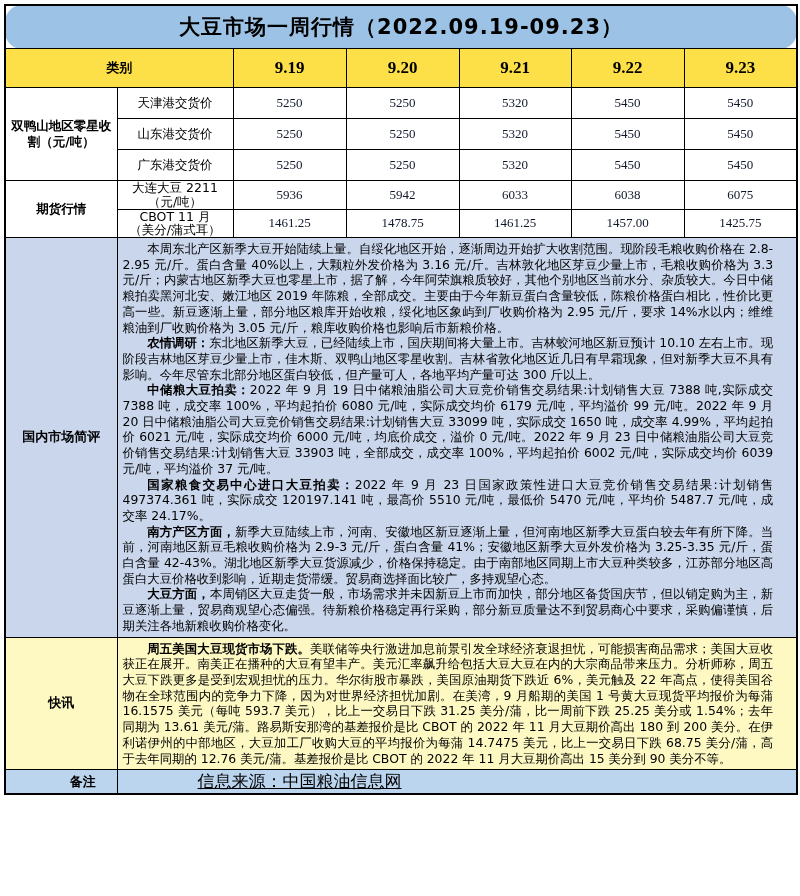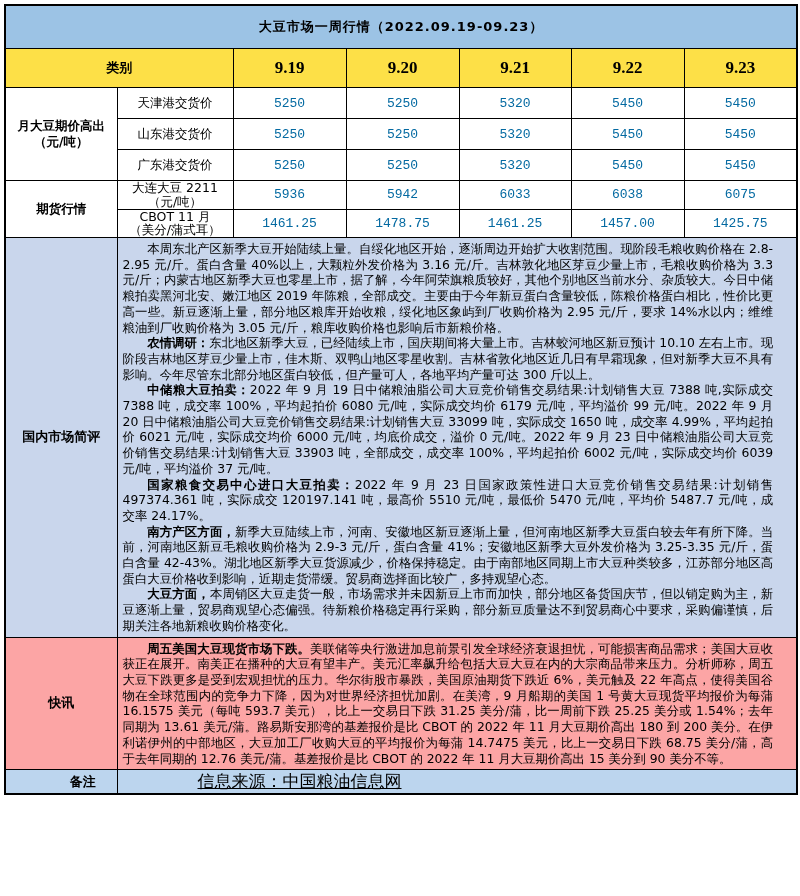--- a/index.html
+++ b/index.html
@@ -5,38 +5,38 @@
   html,body{margin:0;padding:0;background:#ffffff;}
   body{width:800px;height:896px;overflow:hidden;
        font-family:"DejaVu Sans","Liberation Sans",sans-serif;color:#000;}
   .wrap{padding:4px 4px;}
   table{border-collapse:collapse;table-layout:fixed;width:792px;
         border:2px solid #000;}
   td{border:1px solid #000;padding:0 3px;vertical-align:middle;
      overflow:hidden;}
   
   .title-row td{background:#9cc3e5;height:42px;text-align:center;
-     font-weight:bold;font-size:13px;letter-spacing:1px;}
+     font-weight:bold;font-size:21px;letter-spacing:1px;border-radius:17px;}
   
   .header-row td{background:#fde047;height:38px;text-align:center;
      font-weight:bold;font-size:13px;}
   .header-row .date{font-family:"Liberation Serif","DejaVu Serif",serif;
      font-size:17px;}
   
   .price-row td{height:30px;text-align:center;font-size:12.5px;background:#fff;}
-  .price-row .val{font-family:Liberation Mono, monospace;
-     font-size:13px;color:#0369a1;}
+  .price-row .val{font-family:Liberation Serif, serif;
+     font-size:13px;color:#0f172a;}
   .group-cell{font-weight:bold;background:#fff;line-height:1.25;}
   .sub-label{font-size:12.5px;}
   .two-line{line-height:1.1;font-size:12px;}
   .fut-row td{height:27px;}
   
   .side-cell{text-align:center;font-weight:bold;font-size:13px;}
   .review-row .side-cell,.review-row .content-cell{background:#c9d6ec;}
-  .news-row .side-cell,.news-row .content-cell{background:#fca5a5;}
+  .news-row .side-cell,.news-row .content-cell{background:#fef9c3;}
   .note-row td{background:#bcd5ee;height:20px;font-size:12.5px;padding-left:46px;}
   .note-row .side-cell{font-size:13px;}
   .content-cell{padding:3px 23px 3px 5px;vertical-align:top;}
   .para{margin:0;text-indent:2em;font-size:12.4px;line-height:15.7px;
         text-align:justify;}
   .para b{font-weight:bold;}
   .note-text{padding-left:2em;font-size:17px;text-decoration:underline;}
 </style>
 </head>
 <body>
@@ -61,21 +61,21 @@
   <tr class="header-row">
     <td colspan="2">类别</td>
     <td class="date">9.19</td>
     <td class="date">9.20</td>
     <td class="date">9.21</td>
     <td class="date">9.22</td>
     <td class="date">9.23</td>
   </tr>
 
   <tr class="price-row">
-    <td rowspan="3" class="group-cell">月大豆期价高出（元/吨）</td>
+    <td rowspan="3" class="group-cell">双鸭山地区零星收割（元/吨）</td>
     <td class="sub-label">天津港交货价</td>
     <td class="val">5250</td>
     <td class="val">5250</td>
     <td class="val">5320</td>
     <td class="val">5450</td>
     <td class="val">5450</td>
   </tr>
   <tr class="price-row">
     <td class="sub-label">山东港交货价</td>
     <td class="val">5250</td>

